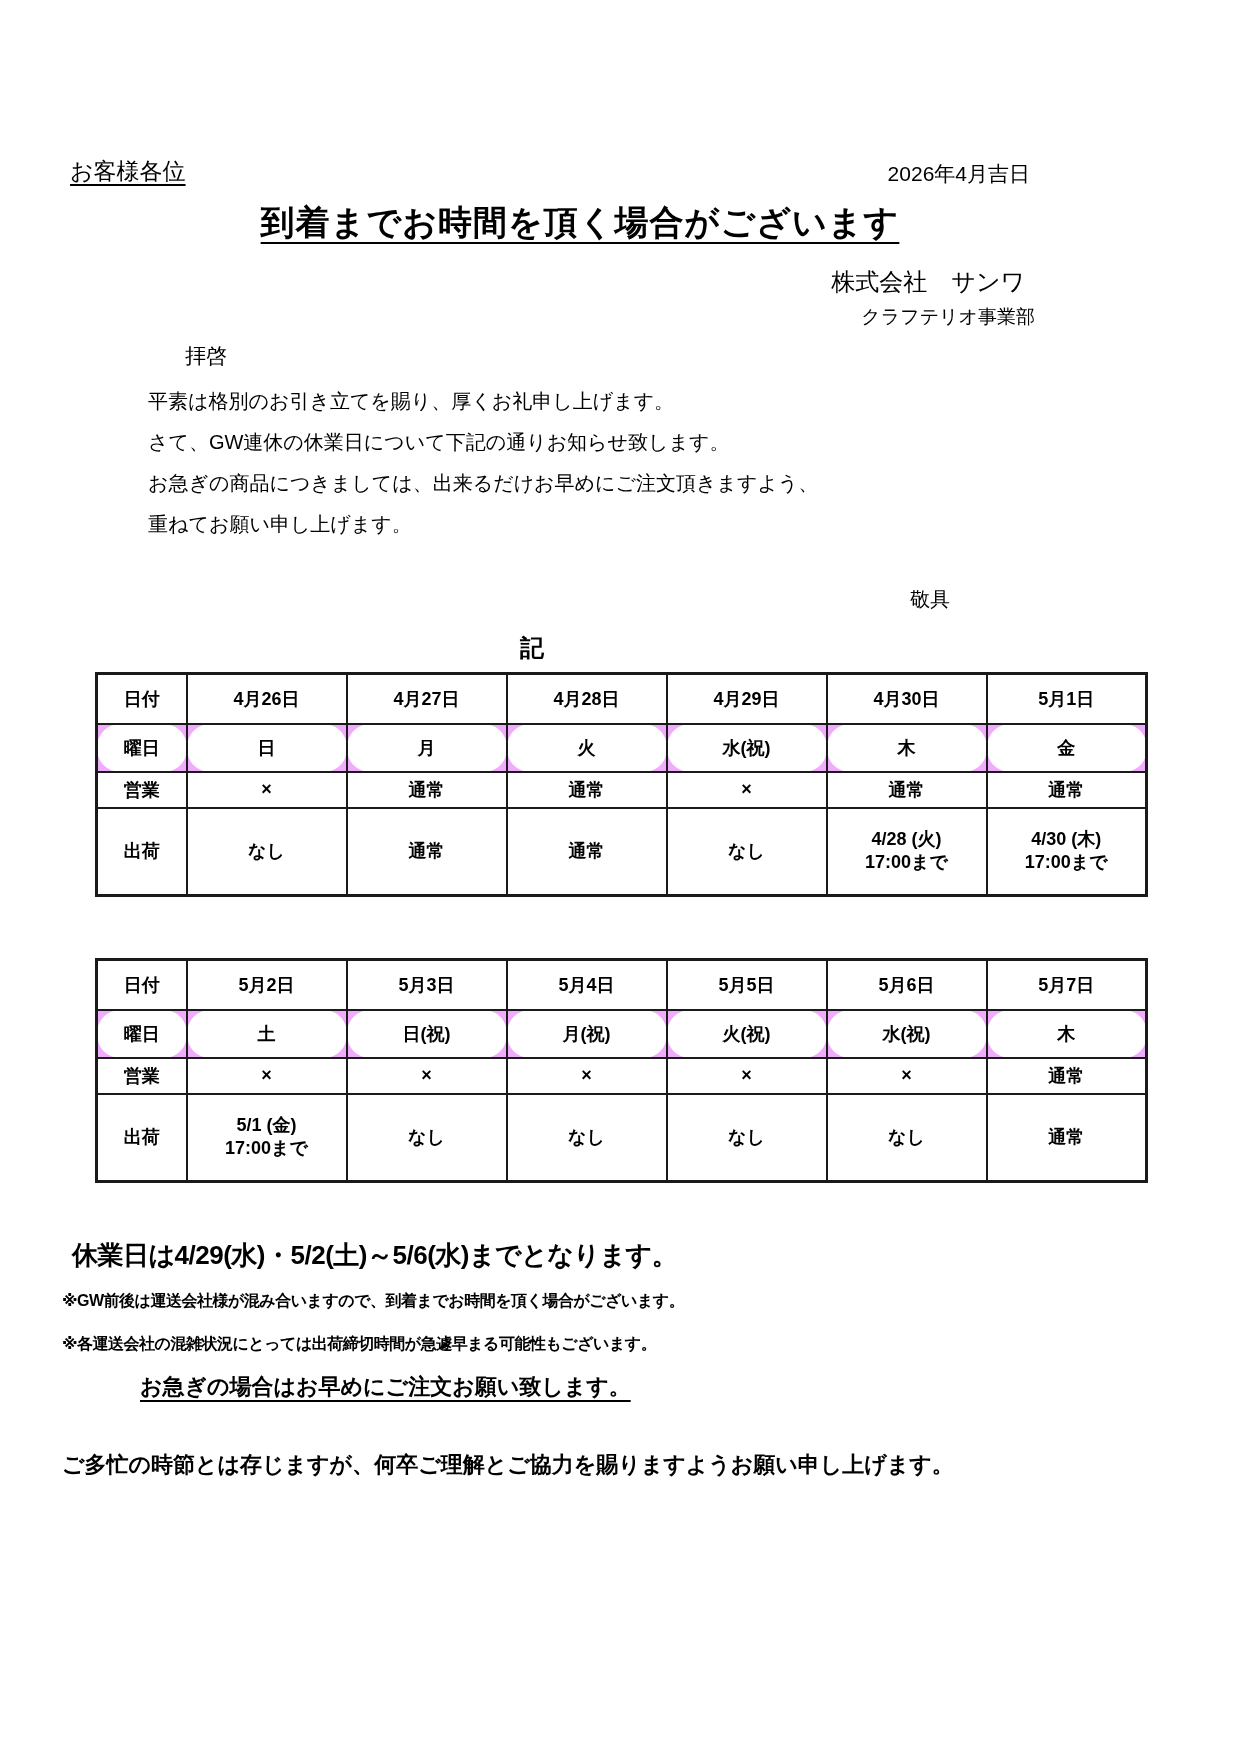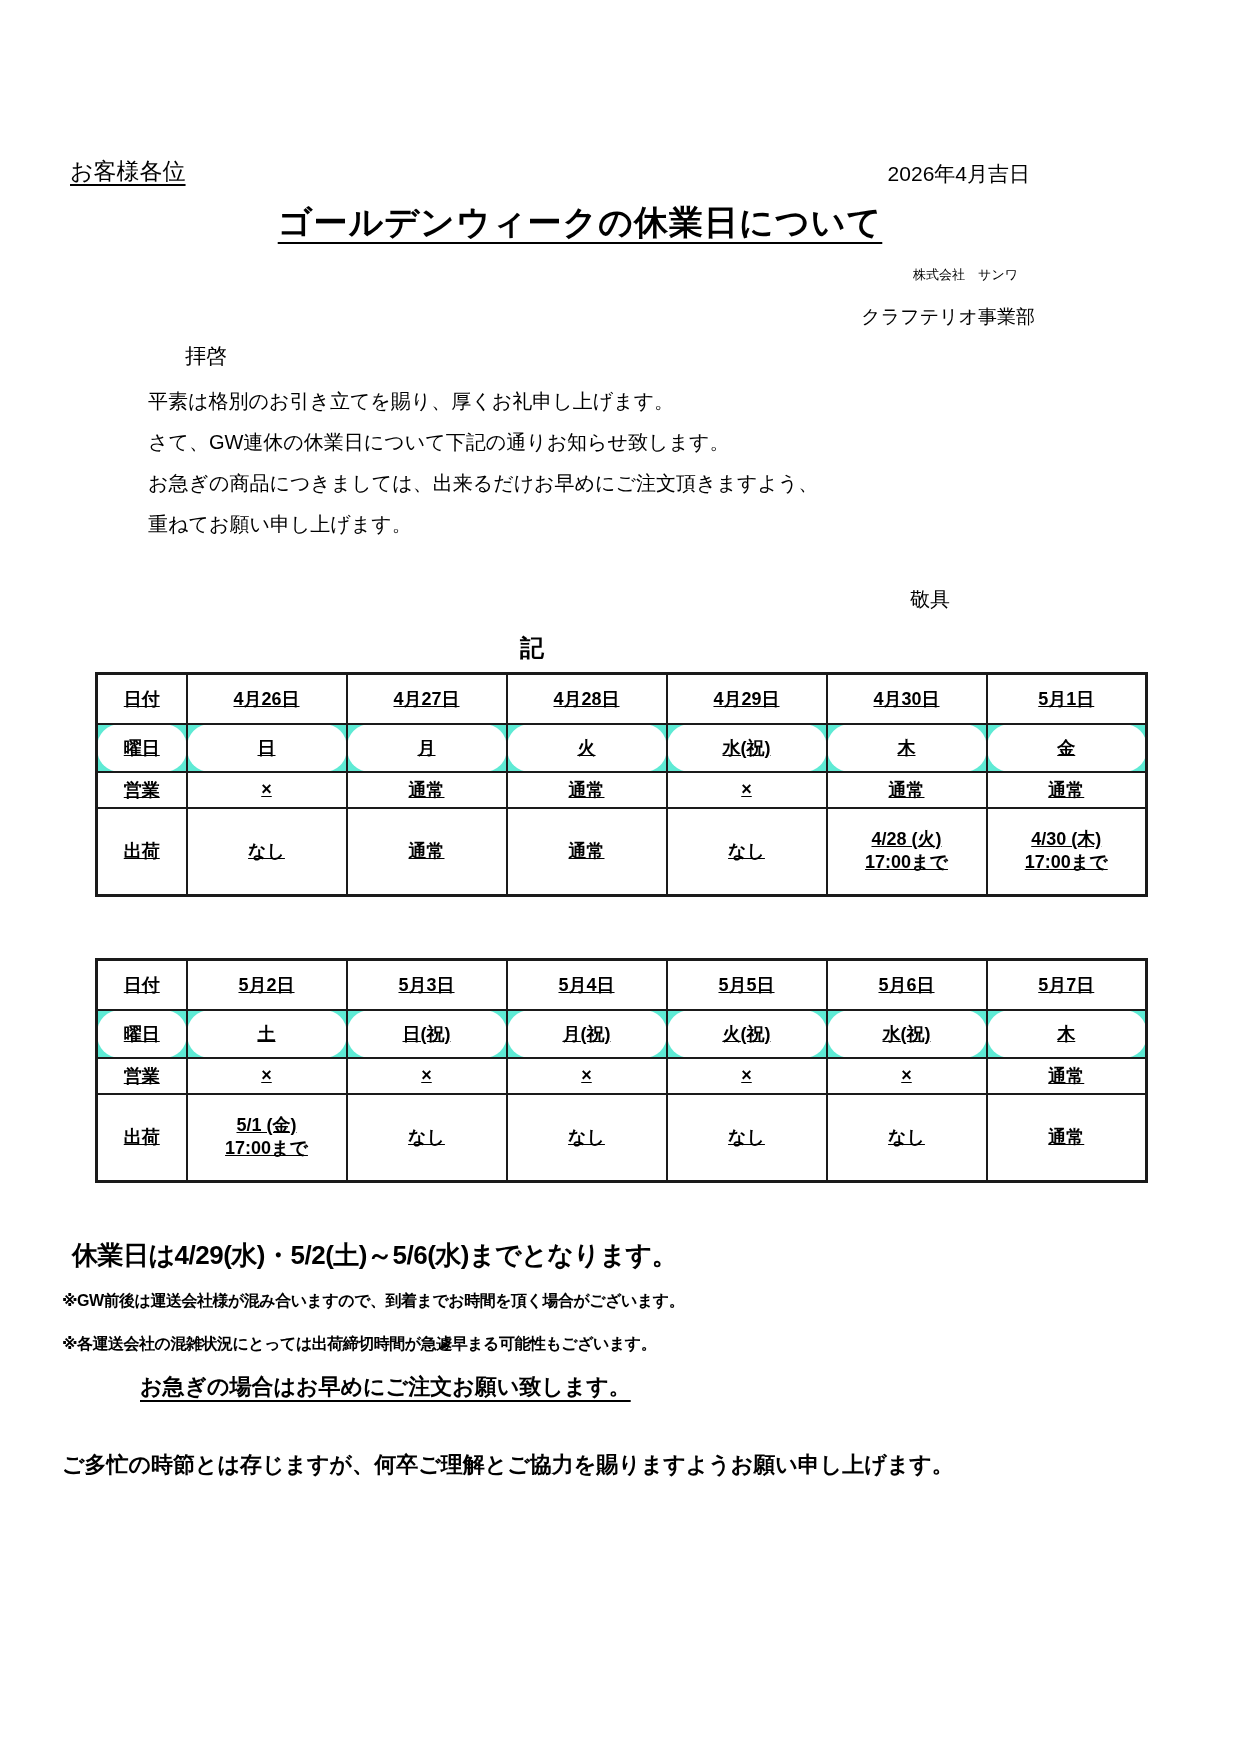--- a/index.html
+++ b/index.html
@@ -13,33 +13,33 @@
 
   .recipient { left:70px; top:156px; font-size:23px; font-weight:400;
                text-decoration:underline; text-underline-offset:5px; }
   .doc-date  { top:160px; right:210px; font-size:21px; }
 
   .title-wrap { left:0; right:80px; top:200px; text-align:center; }
   .title-wrap span { font-size:34px; font-weight:700; letter-spacing:1px;
                      text-decoration:underline; text-decoration-thickness:2px;
                      text-underline-offset:8px; }
 
-  .company    { right:222px; top:266px; font-size:13px; }
+  .company    { right:215px; top:266px; font-size:24px; }
   .department { right:205px; top:304px; font-size:19px; }
 
   .salutation { left:185px; top:342px; font-size:21px; }
   .body-lines { left:148px; top:381px; font-size:20px; line-height:41px; }
 
   .closing { right:290px; top:586px; font-size:20px; }
   .record  { left:0; right:176px; top:632px; text-align:center;
              font-size:24px; font-weight:700; }
 
   table.sched { position:absolute; left:95px; width:1053px;
                 border-collapse:collapse; table-layout:fixed;
-                border:3px solid #1a1a1a; background:#5eead4;text-decoration:underline; }
+                border:3px solid #1a1a1a; background:#f0abfc; }
   #table-april { top:672px; }
   #table-may   { top:958px; }
   table.sched td { border:2px solid #1a1a1a; text-align:center;
                    vertical-align:middle; font-size:18px; font-weight:700;
                    padding:2px; background:#ffffff; }
   col.lbl-col { width:90px; }
   tr.r-date td { height:50px; }
   tr.r-day  td { height:48px;border-radius:23px; }
   tr.r-biz  td { height:36px; }
   tr.r-ship td { height:88px; white-space:pre-line; line-height:1.3; }
@@ -55,21 +55,21 @@
 </style>
 </head>
 <body>
 
 <div id="page">
 
   <div class="abs recipient">お客様各位</div>
   <div class="abs doc-date">2026年4月吉日</div>
 
   <div class="abs title-wrap">
-    <span>ゴールデンウィークの休業日について</span>
+    <span>到着までお時間を頂く場合がございます</span>
   </div>
 
   <div class="abs company">株式会社　サンワ</div>
   <div class="abs department">クラフテリオ事業部</div>
 
   <div class="abs salutation">拝啓</div>
 
   <div class="abs body-lines">
     <div>平素は格別のお引き立てを賜り、厚くお礼申し上げます。</div>
     <div>さて、GW連休の休業日について下記の通りお知らせ致します。</div>

